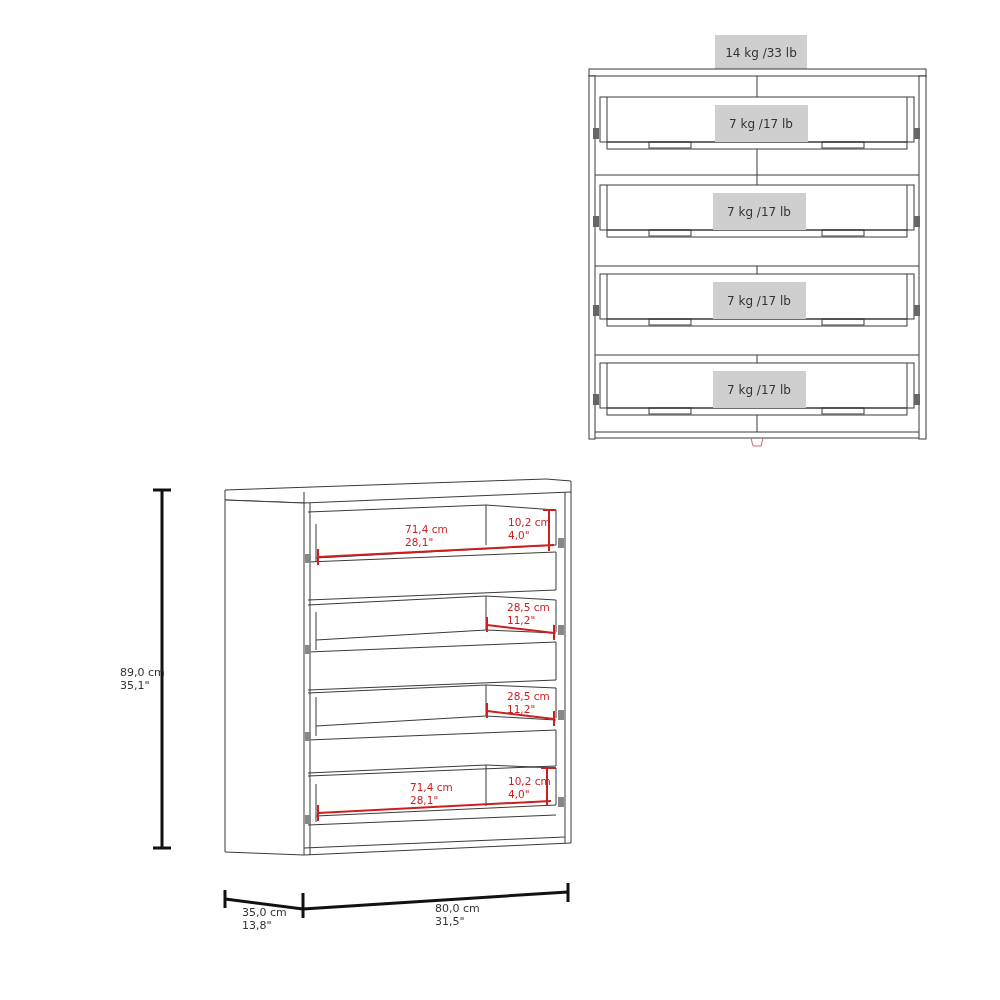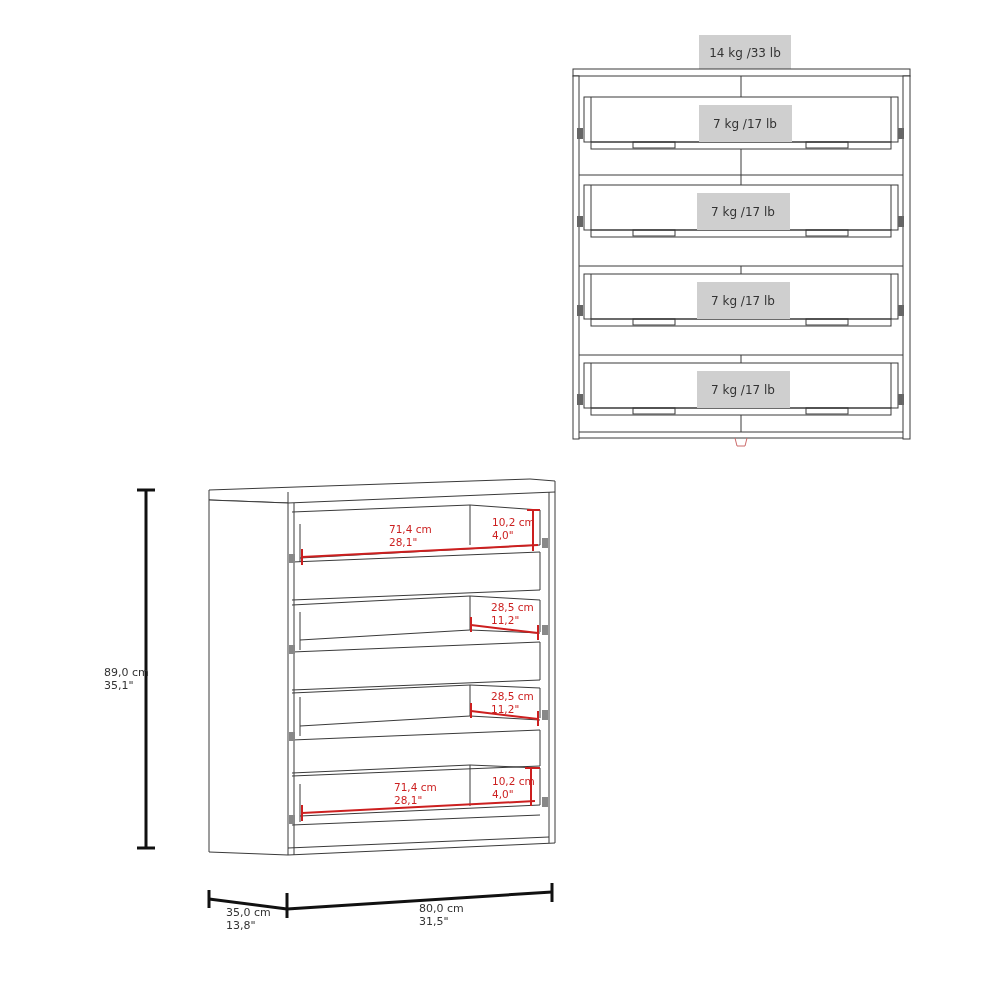--- a/index.html
+++ b/index.html
@@ -1,18 +1,18 @@
 <!DOCTYPE html>
 <html><head>
 <meta charset="utf-8">
 <style>
   html, body { margin: 0; padding: 0; background: #ffffff; }
   body { width: 1000px; height: 1000px; position: relative; overflow: hidden;
          font-family: "DejaVu Sans", "Liberation Sans", sans-serif; }
-  .stage { position: absolute; left: 0; top: 0; width: 896px; height: 1000px; }
+  .stage { position: absolute; left: 16px; top: 0; width: 896px; height: 1000px; }
   svg text { font-family: "DejaVu Sans", "Liberation Sans", sans-serif; }
   .lbl-dark { fill: #333333; font-size: 11px; }
   .lbl-red  { fill: #cc1f1f; font-size: 10.5px; }
   .lbl-weight { fill: #333333; font-size: 12px; }
 </style>
 </head>
 <body>
 
 <div class="stage">
 <svg width="1000" height="1000" viewBox="0 0 1000 1000" xmlns="http://www.w3.org/2000/svg">

